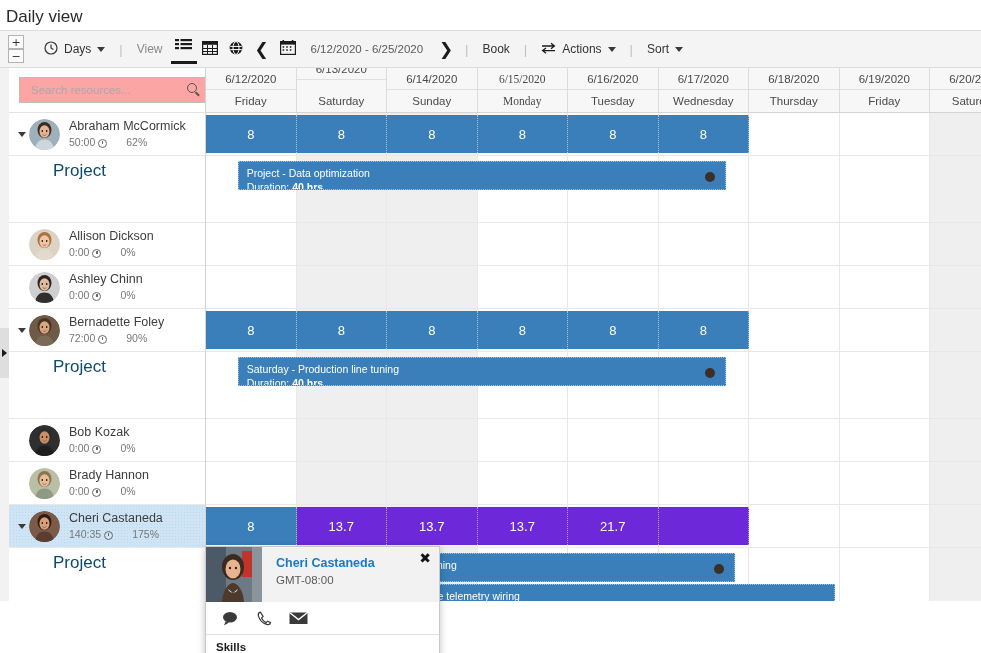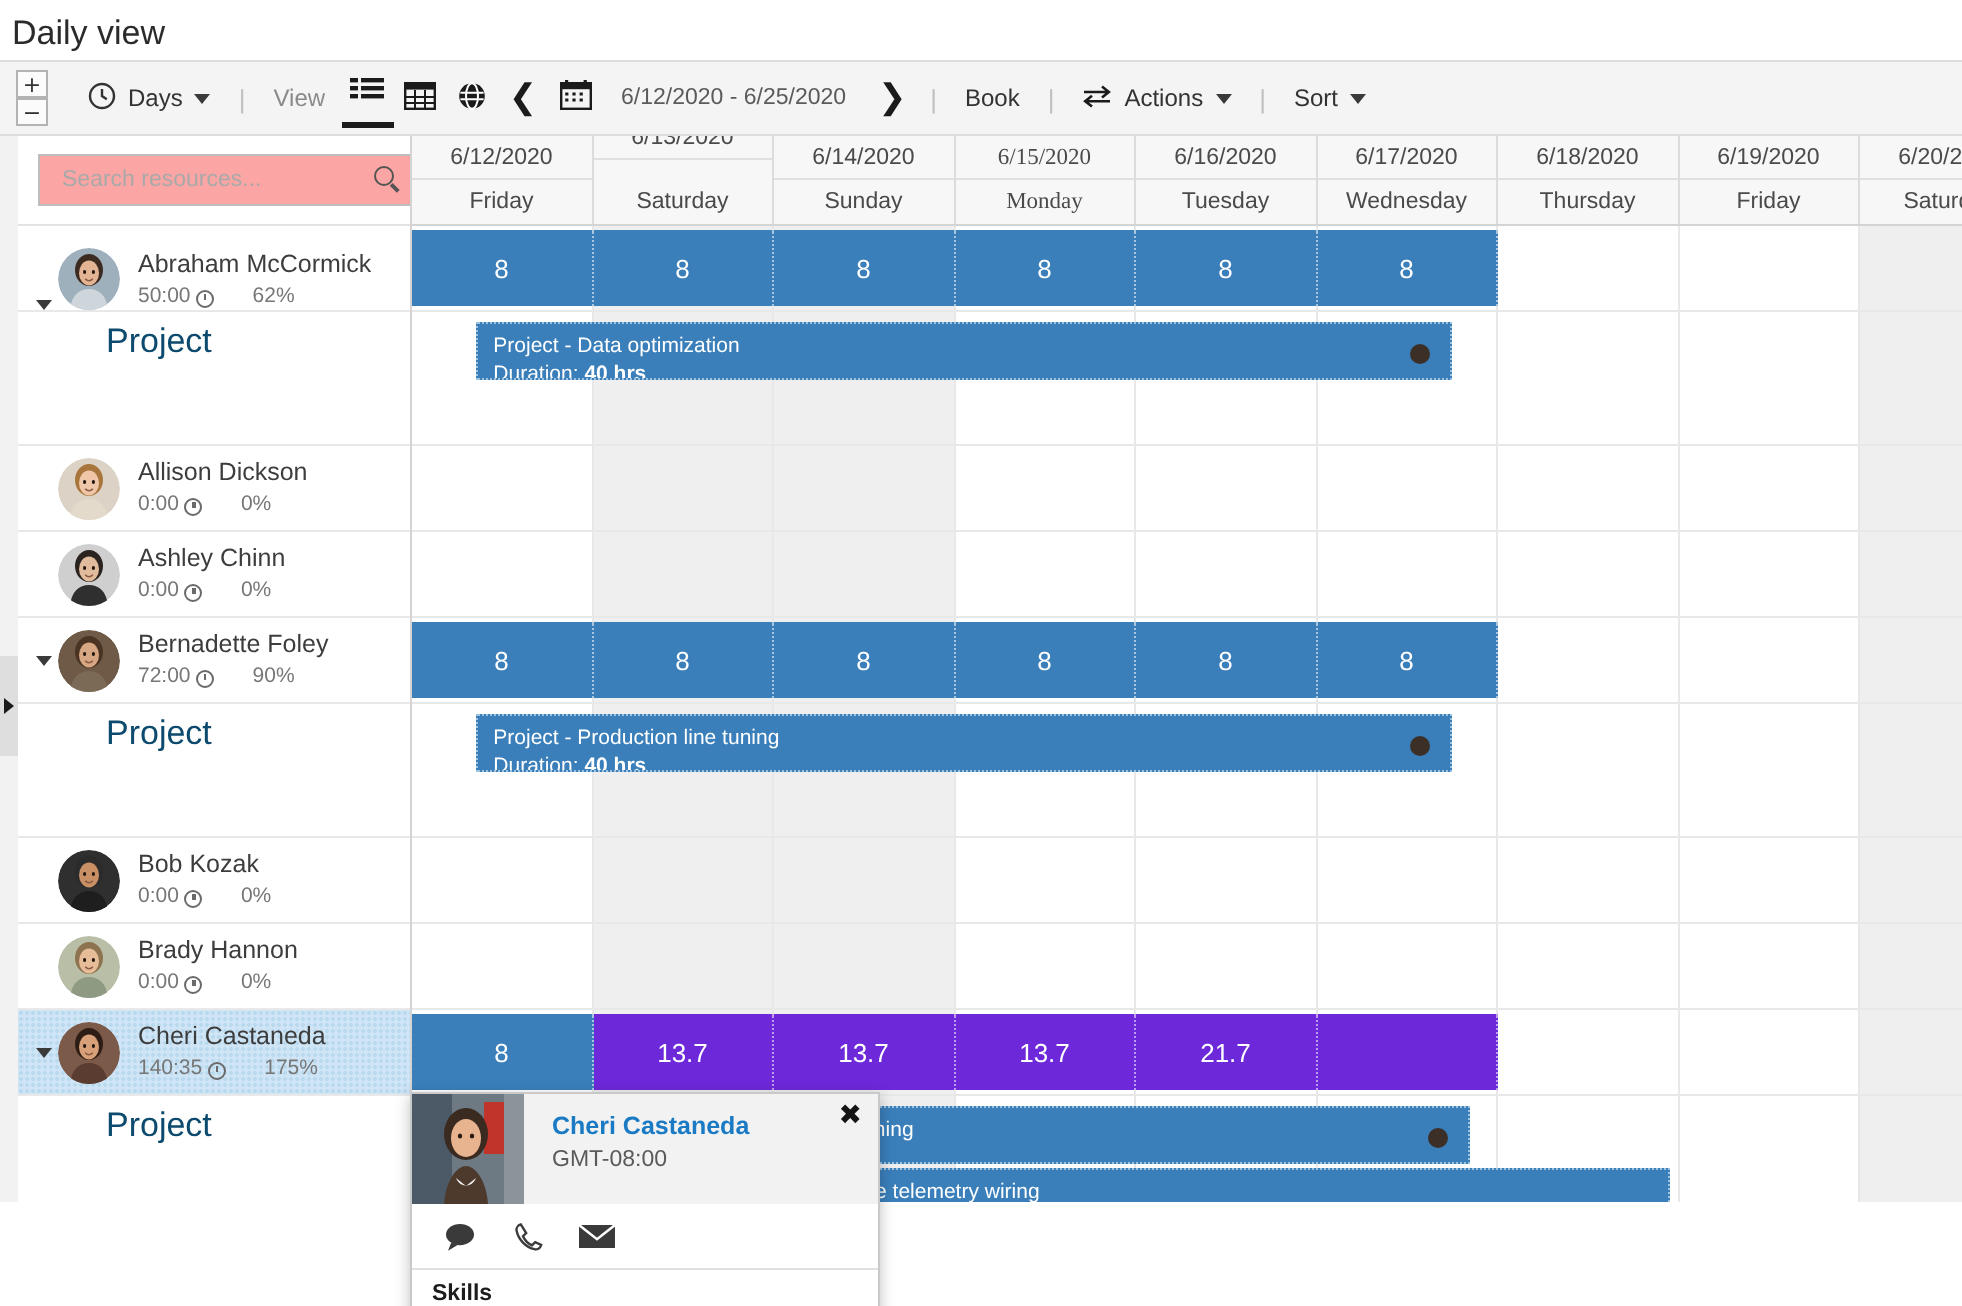--- a/index.html
+++ b/index.html
@@ -465,21 +465,21 @@
   </div>
 
   <div class="res-col">
     <div class="search-wrap">
       <div class="search-box">
         <input type="text" placeholder="Search resources..." style="">
         <span class="mag"></span>
       </div>
     </div>
     <div id="res-list">
-        <div class="res-row" style="height: 43px; align-items: flex-end;">
+        <div class="res-row" style="height: 43px;">
           <div class="exp-caret">
             <span class="tri"></span>
           </div>
           <div class="avatar">
             <svg viewBox="0 0 31 31" width="31" height="31">
     <circle cx="15.5" cy="15.5" r="15.5" fill="#9fb0bd"></circle>
     <ellipse cx="15.5" cy="11" rx="7" ry="8" fill="#3c2b20"></ellipse>
     <ellipse cx="15.5" cy="12.5" rx="5" ry="6.2" fill="#e3b493"></ellipse>
     <path d="M6 31c.7-7.5 4.6-10.5 9.5-10.5S24.3 23.5 25 31z" fill="#cfd6db"></path>
     <ellipse cx="13.3" cy="12" rx="0.8" ry="1" fill="#241710"></ellipse>
@@ -703,21 +703,21 @@
         <div class="tl-rowline" style="top: 152px;"></div>
         <div class="tl-rowline" style="top: 195px;"></div>
         <div class="cap-cell blue" style="left: 0px; width: 90.5px; top: 198px; height: 38px;">8</div>
         <div class="cap-cell blue" style="left: 90.5px; width: 90.5px; top: 198px; height: 38px;">8</div>
         <div class="cap-cell blue" style="left: 181px; width: 90.5px; top: 198px; height: 38px;">8</div>
         <div class="cap-cell blue" style="left: 271.5px; width: 90.5px; top: 198px; height: 38px;">8</div>
         <div class="cap-cell blue" style="left: 362px; width: 90.5px; top: 198px; height: 38px;">8</div>
         <div class="cap-cell blue" style="left: 452.5px; width: 90.5px; top: 198px; height: 38px;">8</div>
         <div class="tl-rowline" style="top: 238px;"></div>
         <div class="task" style="left: 31.675px; width: 488.7px; top: 244px; height: 29px;">
-          <div>Project - Production line tuning</div>
+          <div>Saturday - Production line tuning</div>
          <div>Duration: <b>40 hrs</b></div>
          <span class="dot"></span>
         </div>
         <div class="tl-rowline" style="top: 305px;"></div>
         <div class="tl-rowline" style="top: 348px;"></div>
         <div class="tl-rowline" style="top: 391px;"></div>
         <div class="cap-cell blue" style="left: 0px; width: 90.5px; top: 394px; height: 38px;">8</div>
         <div class="cap-cell red" style="left: 90.5px; width: 90.5px; top: 394px; height: 38px;">13.7</div>
         <div class="cap-cell red" style="left: 181px; width: 90.5px; top: 394px; height: 38px;">13.7</div>
         <div class="cap-cell red" style="left: 271.5px; width: 90.5px; top: 394px; height: 38px;">13.7</div>

